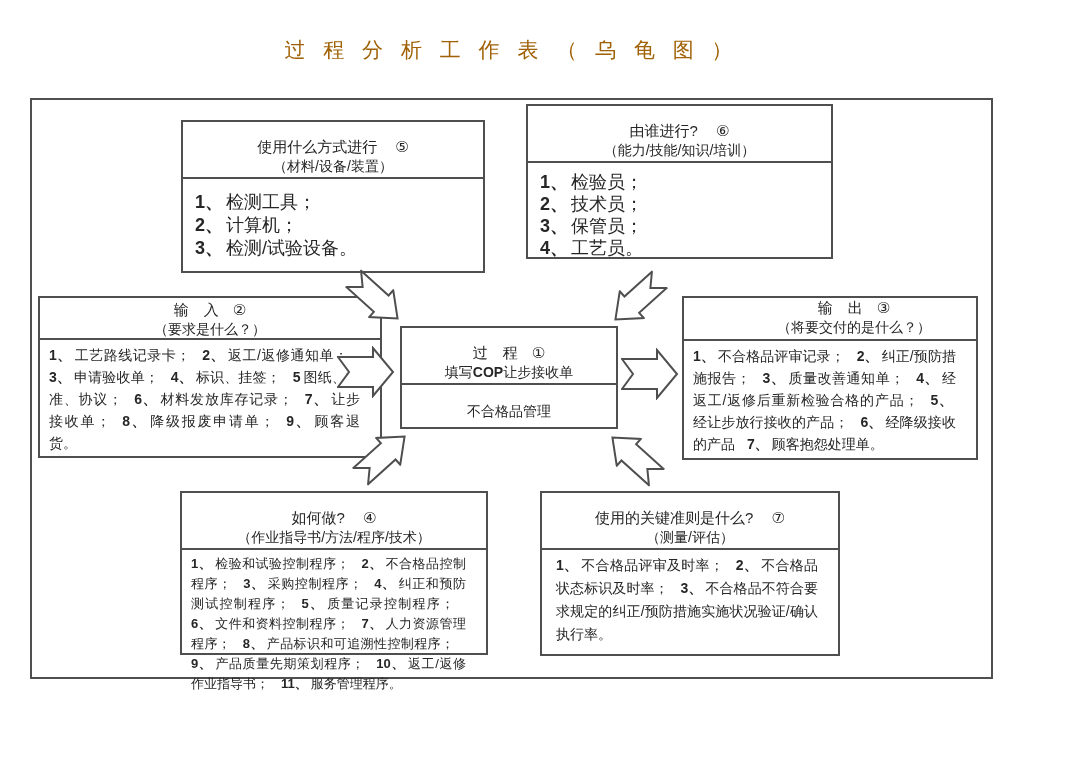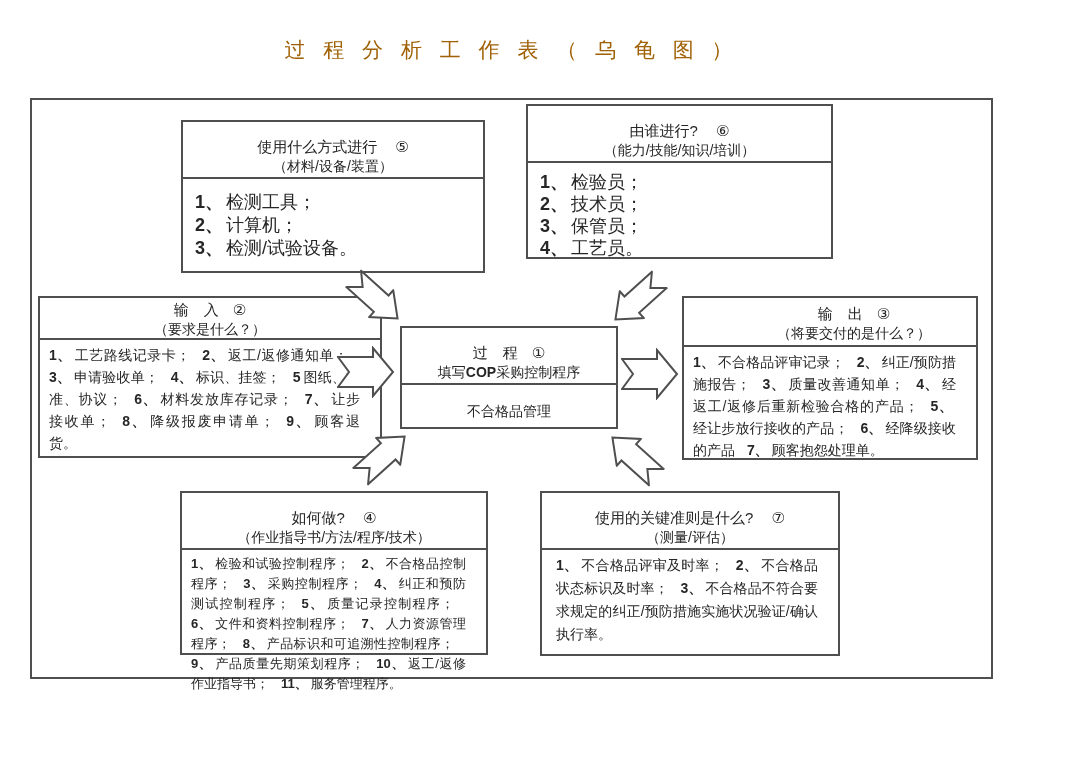--- a/index.html
+++ b/index.html
@@ -74,32 +74,32 @@
 <div class="box" style="left:38px;top:296px;width:344px;height:162px;">
   <div class="head" style="height:38px;padding-top:2px;">
     <div class="head-line1"><span>输　入</span><span class="badge" style="margin-left:14px;">②</span></div>
     <div class="head-line2">（要求是什么？）</div>
   </div>
   <div class="rule"></div>
   <div class="body-flow"><span class="li-inline"><span class="num">1、</span><span>工艺路线记录卡；</span></span><span class="li-inline"><span class="num">2、</span><span>返工/返修通知单；</span></span><span class="li-inline"><span class="num">3、</span><span>申请验收单；</span></span><span class="li-inline"><span class="num">4、</span><span>标识、挂签；</span></span><span class="li-inline"><span class="num">5</span><span>图纸、标准、协议；</span></span><span class="li-inline"><span class="num">6、</span><span>材料发放库存记录；</span></span><span class="li-inline"><span class="num">7、</span><span>让步接收单；</span></span><span class="li-inline"><span class="num">8、</span><span>降级报废申请单；</span></span><span class="li-inline"><span class="num">9、</span><span>顾客退货。</span></span></div>
 </div>
 
 <div class="box" style="left:682px;top:296px;width:296px;height:164px;">
-  <div class="head" style="height:41px;padding-top:6px;margin-left:48px;">
+  <div class="head" style="height:41px;padding-top:0;margin-left:48px;">
     <div class="head-line1"><span>输　出</span><span class="badge" style="margin-left:14px;">③</span></div>
     <div class="head-line2">（将要交付的是什么？）</div>
   </div>
   <div class="rule"></div>
   <div class="body-flow"><span class="li-inline"><span class="num">1、</span><span>不合格品评审记录；</span></span><span class="li-inline"><span class="num">2、</span><span>纠正/预防措施报告；</span></span><span class="li-inline"><span class="num">3、</span><span>质量改善通知单；</span></span><span class="li-inline"><span class="num">4、</span><span>经返工/返修后重新检验合格的产品；</span></span><span class="li-inline"><span class="num">5、</span><span>经让步放行接收的产品；</span></span><span class="li-inline"><span class="num">6、</span><span>经降级接收的产品</span></span><span class="li-inline"><span class="num">7、</span><span>顾客抱怨处理单。</span></span></div>
 </div>
 
 <div class="box" style="left:400px;top:326px;width:218px;height:103px;">
   <div class="head">
     <div class="head-line1"><span>过　程</span><span class="badge" style="margin-left:14px;">①</span></div>
-    <div class="head-line2"><span>填写</span><b class="cop">COP</b><span>采购控制程序</span></div>
+    <div class="head-line2"><span>填写</span><b class="cop">COP</b><span>让步接收单</span></div>
   </div>
   <div class="rule"></div>
   <div class="center-body">不合格品管理</div>
 </div>
 
 <div class="box" style="left:180px;top:491px;width:308px;height:164px;">
   <div class="head">
     <div class="head-line1"><span>如何做?</span><span class="badge">④</span></div>
     <div class="head-line2">（作业指导书/方法/程序/技术）</div>
   </div>

